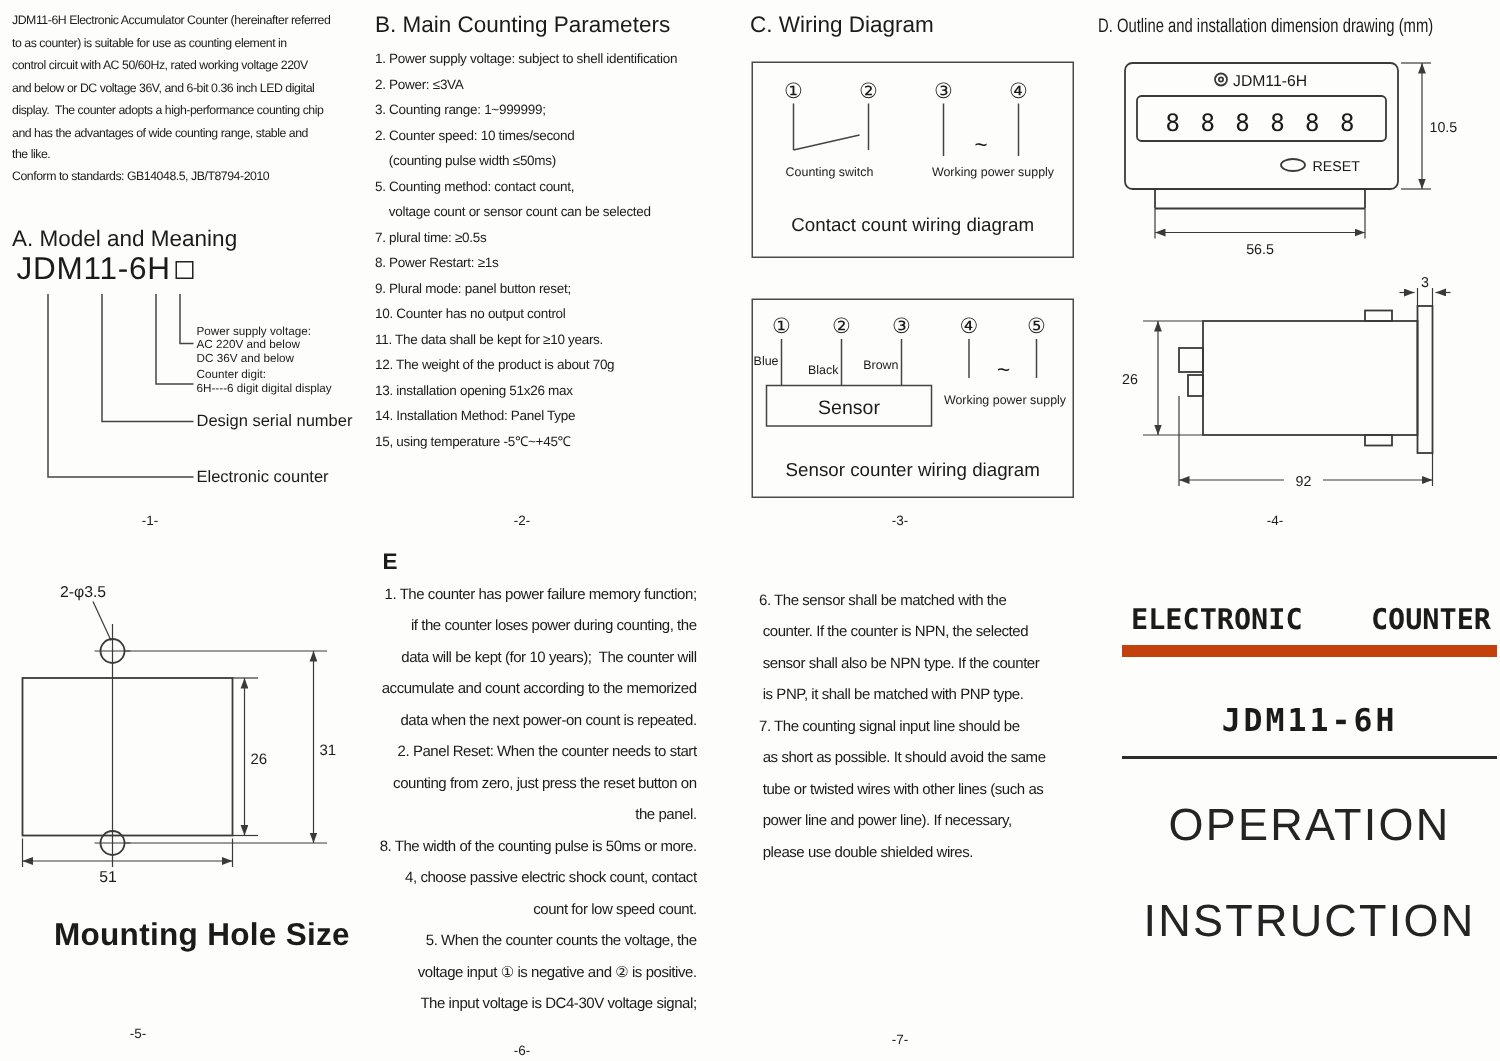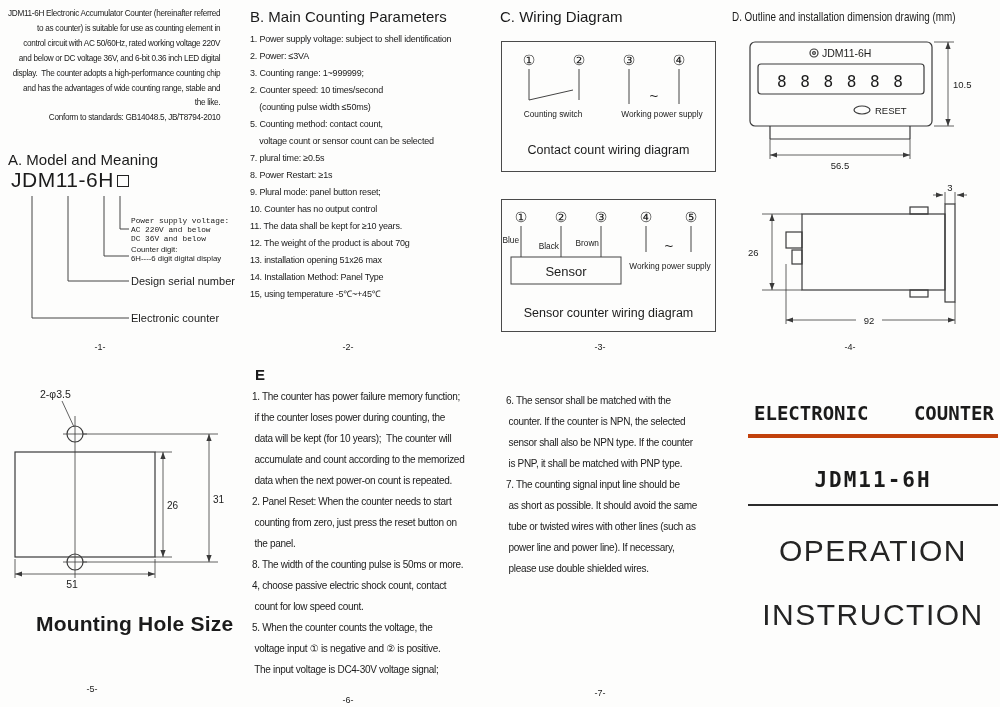--- a/index.html
+++ b/index.html
@@ -3,21 +3,21 @@
 <meta charset="utf-8">
 <style>
   * { margin:0; padding:0; box-sizing:border-box; }
   html,body { width:1000px; height:707px; }
   body { position:relative; background:#fdfdfc; color:#1b1b1b;
          font-family:"Liberation Sans", sans-serif; overflow:hidden; }
   .abs { position:absolute; }
   .tline { white-space:pre; }
 
   
-  .intro { left:8px; top:7px; font-size:8.2px; line-height:14.9px; letter-spacing:-0.3px;text-align:right; }
+  .intro { left:8px; top:7px; font-size:8.2px; line-height:14.9px; letter-spacing:-0.3px; }
   .headA { left:8px; top:151px; font-size:15px; font-weight:500; }
   .model-row { left:11px; top:168px; font-size:21px; font-weight:500; letter-spacing:0.5px; }
   .model-box { display:inline-block; width:12px; height:12px; border:1.5px solid #222; margin-left:3px; }
   .co-label { font-size:11px; line-height:10px; }
   .co-small { font-size:7.8px; line-height:8.8px; }
 
   
   .headB { left:250px; top:8px; font-size:15px; font-weight:500; }
   .listB { left:250px; top:31px; font-size:9px; line-height:17px; letter-spacing:-0.2px; }
 
@@ -25,31 +25,31 @@
   .headC { left:500px; top:8px; font-size:15px; font-weight:500; }
   .wirebox { border:1px solid #4a4a4a; background:#fdfdfc; }
   .wirecap { position:absolute; left:0; width:100%; text-align:center; font-size:12.5px; }
 
   
   .headD { left:732px; top:9px; font-size:13px; font-weight:500; white-space:nowrap;
            transform:scaleX(0.76); transform-origin:left top; }
 
   
   .headE { left:255px; top:366px; font-size:15px; font-weight:600; }
-  .listE { left:252px; top:386px; font-size:10px; line-height:21px; letter-spacing:-0.3px; }
+  .listE { left:252px; top:386px; font-size:10px; line-height:21px; letter-spacing:-0.3px;text-align:right; }
   .listE2 { left:506px; top:390px; font-size:10px; line-height:21px; letter-spacing:-0.3px; }
   .mount-cap { left:36px; top:612px; font-size:21px; font-weight:700; letter-spacing:0.2px; }
 
   .pgno { width:40px; text-align:center; font-size:9px; }
 
   
   .tb-row1 { left:748px; top:402px; width:250px; height:36px; display:flex;
              justify-content:space-between; padding:0 4px 0 6px;
              font-family:"DejaVu Sans Mono", monospace; font-size:19px; font-weight:700;
-             border-bottom:4px solid #c2410c; }
+             border-bottom:8px solid #c2410c; }
   .tb-row2 { left:748px; top:468px; width:250px; height:38px; text-align:center;
              font-family:"DejaVu Sans Mono", monospace; font-size:21px; font-weight:700;
              letter-spacing:2px; border-bottom:2px solid #2c2c2c; }
   .tb-op { left:748px; width:250px; text-align:center; font-size:30px; font-weight:400;
            letter-spacing:1.5px; color:#242424; }
 
   
   svg { position:absolute; overflow:visible; }
   svg text { font-family:"Liberation Sans", sans-serif; fill:#1b1b1b; }
   .ln line, .ln polyline, .ln rect, .ln path { fill:none; stroke:#444; stroke-width:1; }
@@ -82,21 +82,21 @@
 
 <svg class="ln" style="left:8px; top:196px;" width="235" height="142">
   <g>
     <polyline points="112,0 112,33 121,33"></polyline>
     <polyline points="96,0 96,60 121,60"></polyline>
     <polyline points="60,0 60,85 121,85"></polyline>
     <polyline points="24,0 24,122 121,122"></polyline>
   </g>
 </svg>
 
-<div class="abs co-small" style="left:131px; top:217px;font-family:Liberation Mono, monospace;">
+<div class="abs co-small" style="left:131px; top:217px;">
   <div>Power supply voltage:</div>
   <div>AC 220V and below</div>
   <div>DC 36V and below</div>
 </div>
 <div class="abs co-small" style="left:131px; top:246px;">
   <div>Counter digit:</div>
   <div>6H----6 digit digital display</div>
 </div>
 <div class="abs co-label" style="left:131px; top:276px;">Design serial number</div>
 <div class="abs co-label" style="left:131px; top:313px;">Electronic counter</div>

